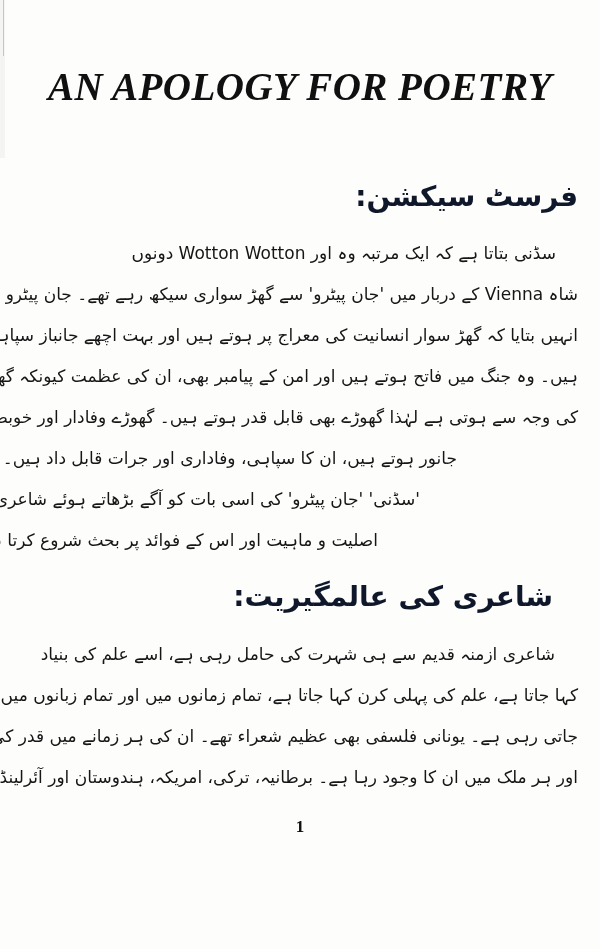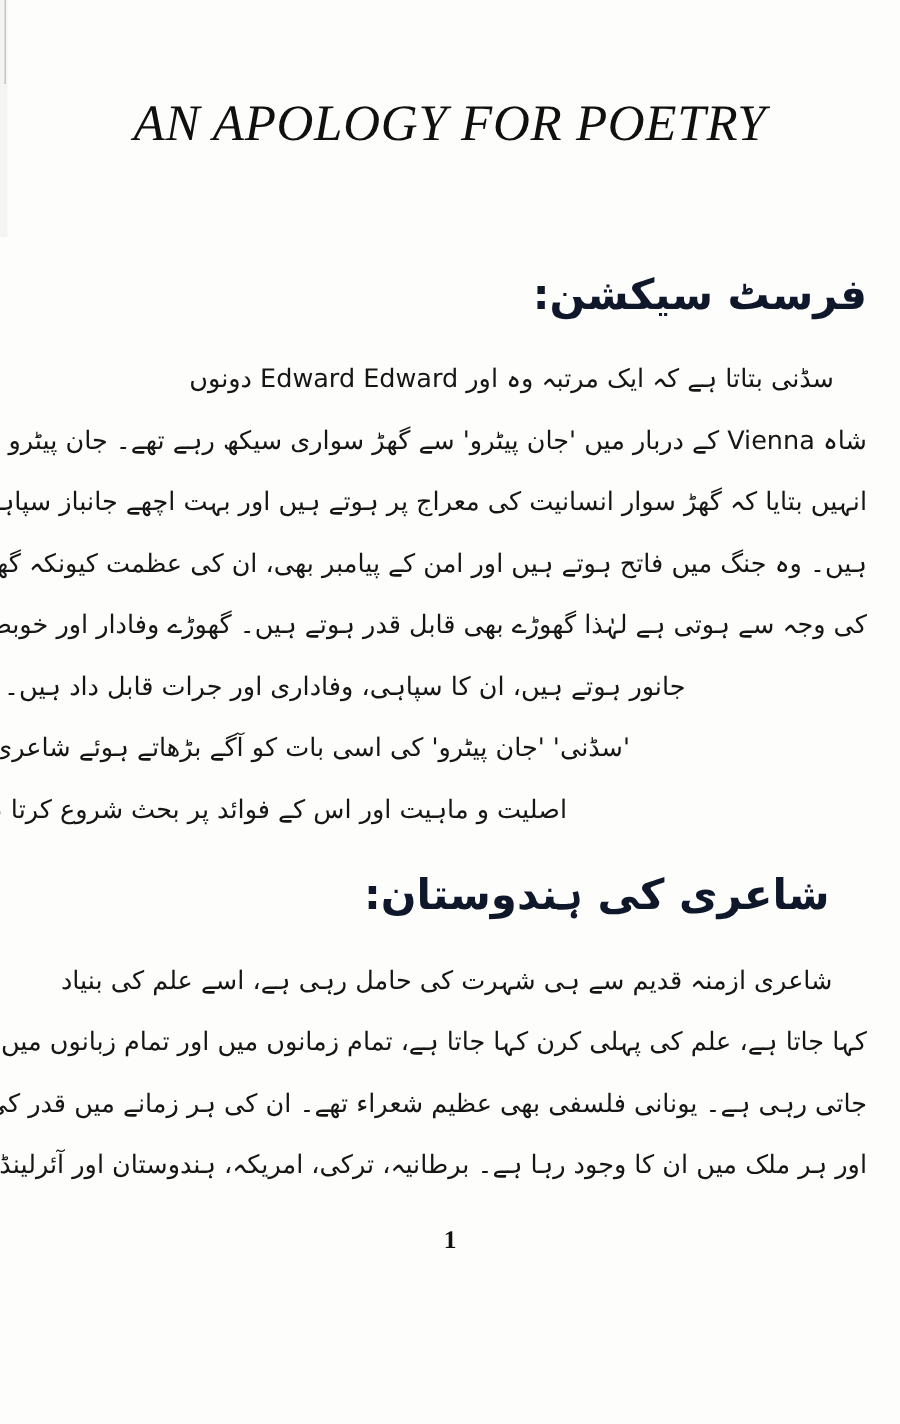--- a/index.html
+++ b/index.html
@@ -17,22 +17,22 @@
     background:#f4f4f3;
   }
   .scan-edge::after {
     content:""; position:absolute; left:3px; top:0; width:1px; height:56px;
     background:#c6c6c6;
   }
   .title {
     position:absolute; top:64px; left:0; right:0;
     margin:0; text-align:center;
     font-family:"Liberation Serif","DejaVu Serif",serif;
-    font-style:italic; font-weight:normal;
-    font-size:34px; letter-spacing:0.5px;
+    font-style:italic; font-weight:bold;
+    font-size:39px; letter-spacing:0.5px;
     color:#101010;
   }
   .urdu { direction:rtl; font-family:"DejaVu Sans","DejaVu Serif",sans-serif; }
   .heading {
     position:absolute; margin:0;
     font-weight:bold; font-size:28px; line-height:58px;
     white-space:nowrap; text-align:right;
     color:#0f172a;
   }
   .heading-1 { top:168px; right:22px; }
@@ -65,34 +65,34 @@
 
 <div class="page">
 
   <div class="scan-edge"></div>
 
   <h1 class="title">AN APOLOGY FOR POETRY</h1>
 
   <h2 class="heading heading-1 urdu">فرسٹ سیکشن:</h2>
 
   <div class="para para-1 urdu">
-    <div class="line p1-l1">سڈنی بتاتا ہے کہ ایک مرتبہ وہ اور Edward Edward دونوں</div>
+    <div class="line p1-l1">سڈنی بتاتا ہے کہ ایک مرتبہ وہ اور Wotton Wotton دونوں</div>
     <div class="line">شاہ Vienna کے دربار میں 'جان پیٹرو' سے گھڑ سواری سیکھ رہے تھے۔ جان پیٹرو نے</div>
     <div class="line">انہیں بتایا کہ گھڑ سوار انسانیت کی معراج پر ہوتے ہیں اور بہت اچھے جانباز سپاہی ہوتے</div>
     <div class="line">ہیں۔ وہ جنگ میں فاتح ہوتے ہیں اور امن کے پیامبر بھی، ان کی عظمت کیونکہ گھوڑے</div>
     <div class="line">کی وجہ سے ہوتی ہے لہٰذا گھوڑے بھی قابل قدر ہوتے ہیں۔ گھوڑے وفادار اور خوبصورت</div>
     <div class="line p1-l6">جانور ہوتے ہیں، ان کا سپاہی، وفاداری اور جرات قابل داد ہیں۔</div>
   </div>
 
   <div class="para para-2 urdu">
     <div class="line p2-l1">'سڈنی' 'جان پیٹرو' کی اسی بات کو آگے بڑھاتے ہوئے شاعری کی</div>
     <div class="line p2-l2">اصلیت و ماہیت اور اس کے فوائد پر بحث شروع کرتا ہے۔</div>
   </div>
 
-  <h2 class="heading heading-2 urdu">شاعری کی ہندوستان:</h2>
+  <h2 class="heading heading-2 urdu">شاعری کی عالمگیریت:</h2>
 
   <div class="para para-3 urdu">
     <div class="line p3-l1">شاعری ازمنہ قدیم سے ہی شہرت کی حامل رہی ہے، اسے علم کی بنیاد</div>
     <div class="line">کہا جاتا ہے، علم کی پہلی کرن کہا جاتا ہے، تمام زمانوں میں اور تمام زبانوں میں شاعری کی</div>
     <div class="line">جاتی رہی ہے۔ یونانی فلسفی بھی عظیم شعراء تھے۔ ان کی ہر زمانے میں قدر کی جاتی رہی ہے</div>
     <div class="line">اور ہر ملک میں ان کا وجود رہا ہے۔ برطانیہ، ترکی، امریکہ، ہندوستان اور آئرلینڈ جیسے</div>
   </div>
 
   <div class="page-number">1</div>
 

